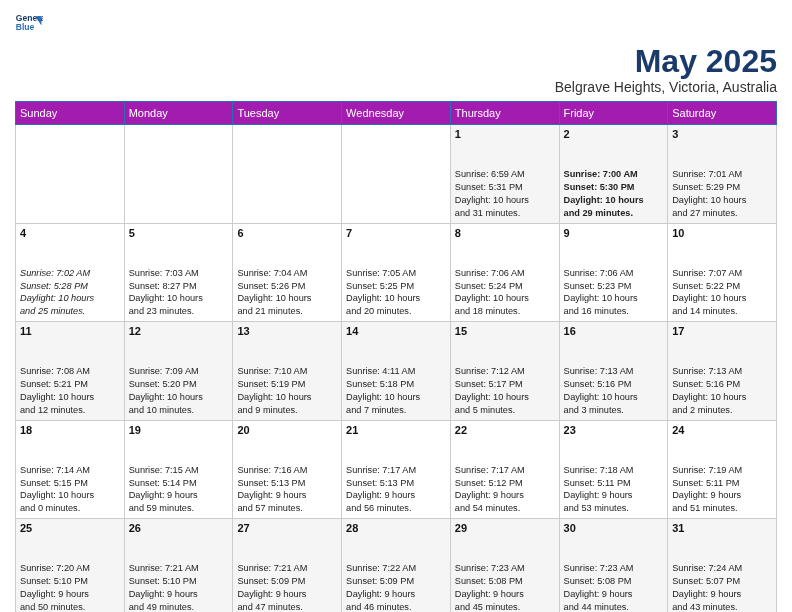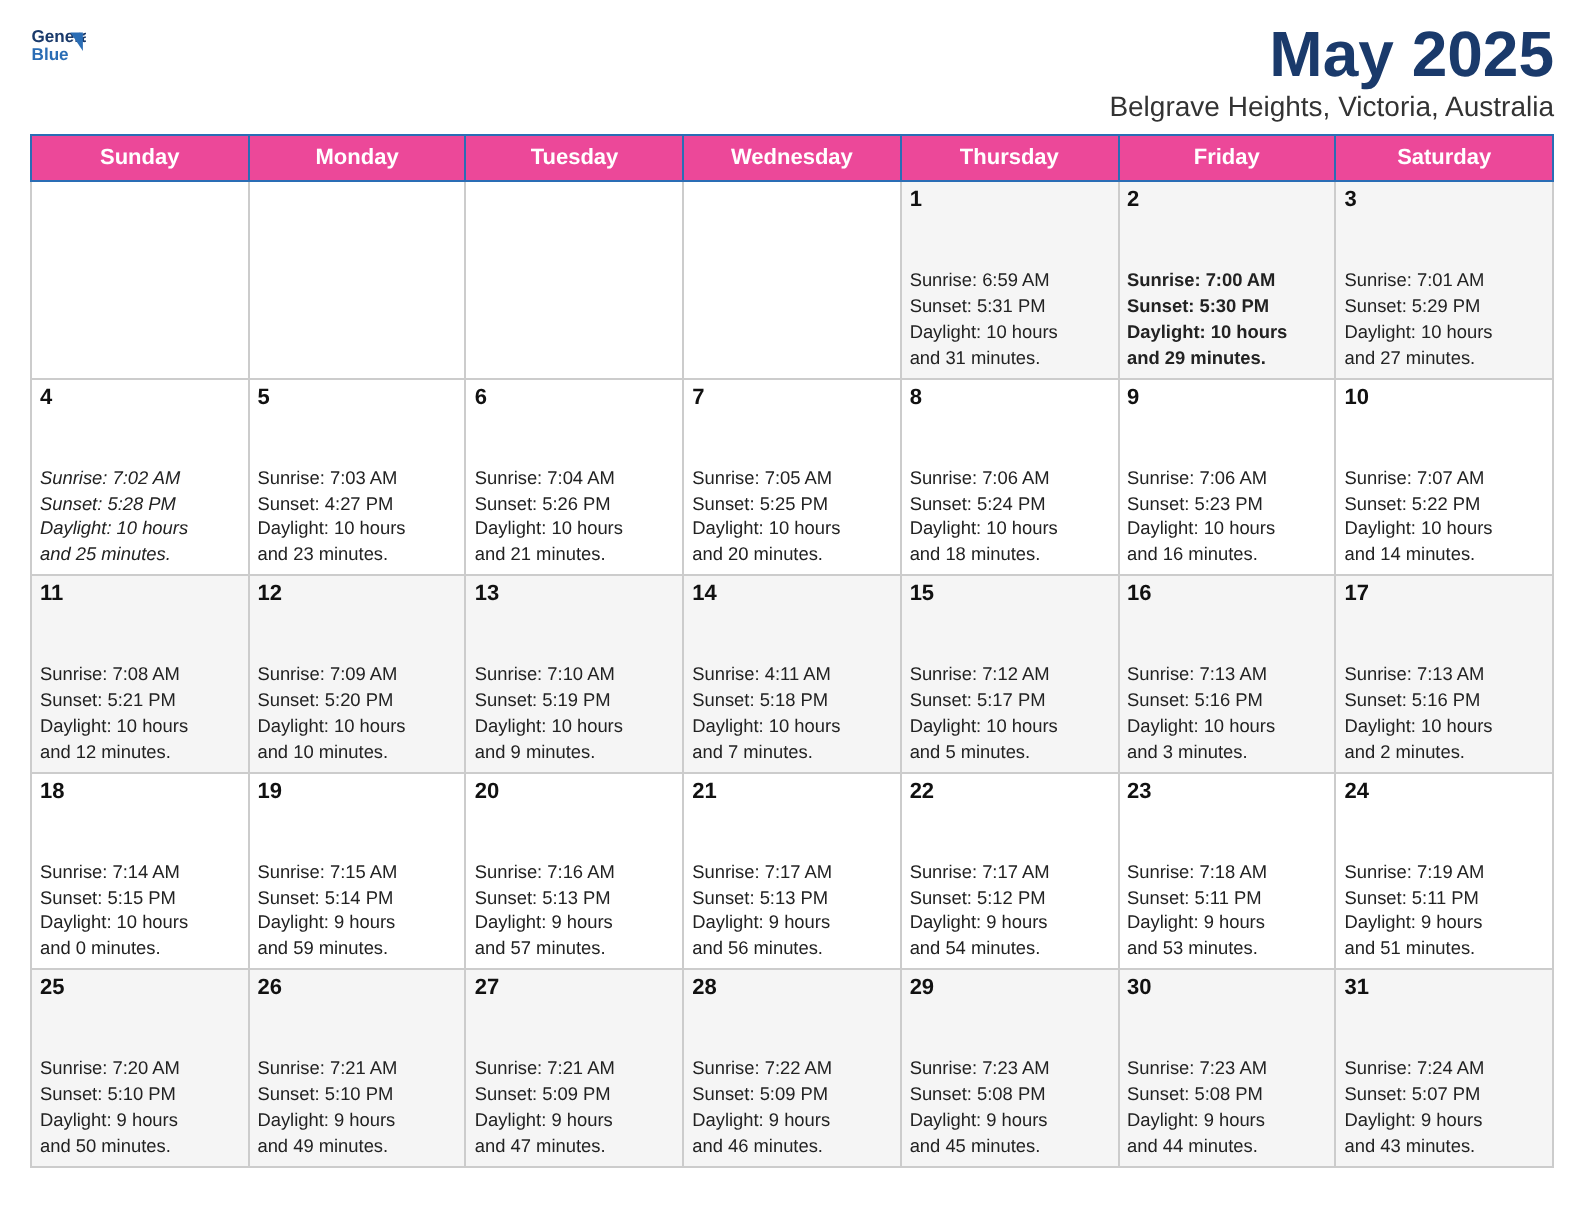--- a/index.html
+++ b/index.html
@@ -26,37 +26,38 @@
       height: 28px;
     }
     .title-block {
       text-align: right;
     }
     .calendar-title {
       font-size: 32px;
       font-weight: bold;
       color: #1a3a6b;
       line-height: 1.1;
+      margin-top: 34px;
     }
     .calendar-subtitle {
       font-size: 14px;
       color: #333;
     }
     table {
       width: 100%;
       border-collapse: collapse;
       font-size: 10px;
     }
     thead th {
-      background: #ec4899;
+      background: #a21caf;
       color: #fff;
       padding: 5px 4px;
-      text-align: center;
+      text-align: left;
       font-size: 11px;
-      font-weight: bold;
+      font-weight: normal;
       border: 1px solid #2a6db5;
     }
     tbody td {
       border: 1px solid #ccc;
       vertical-align: top;
       padding: 3px 4px;
       width: 14.28%;
       min-height: 80px;
       height: 80px;
       background: #fff;
@@ -147,21 +148,21 @@
         <td>
           <span class="day-num">4</span>
           <div class="day-info" style="white-space: pre-line; font-style: italic;">Sunrise: 7:02 AM
 Sunset: 5:28 PM
 Daylight: 10 hours
 and 25 minutes.</div>
         </td>
         <td>
           <span class="day-num">5</span>
           <div class="day-info" style="white-space: pre-line;">Sunrise: 7:03 AM
-Sunset: 4:27 PM
+Sunset: 8:27 PM
 Daylight: 10 hours
 and 23 minutes.</div>
         </td>
         <td>
           <span class="day-num">6</span>
           <div class="day-info" style="white-space: pre-line;">Sunrise: 7:04 AM
 Sunset: 5:26 PM
 Daylight: 10 hours
 and 21 minutes.</div>
         </td>

